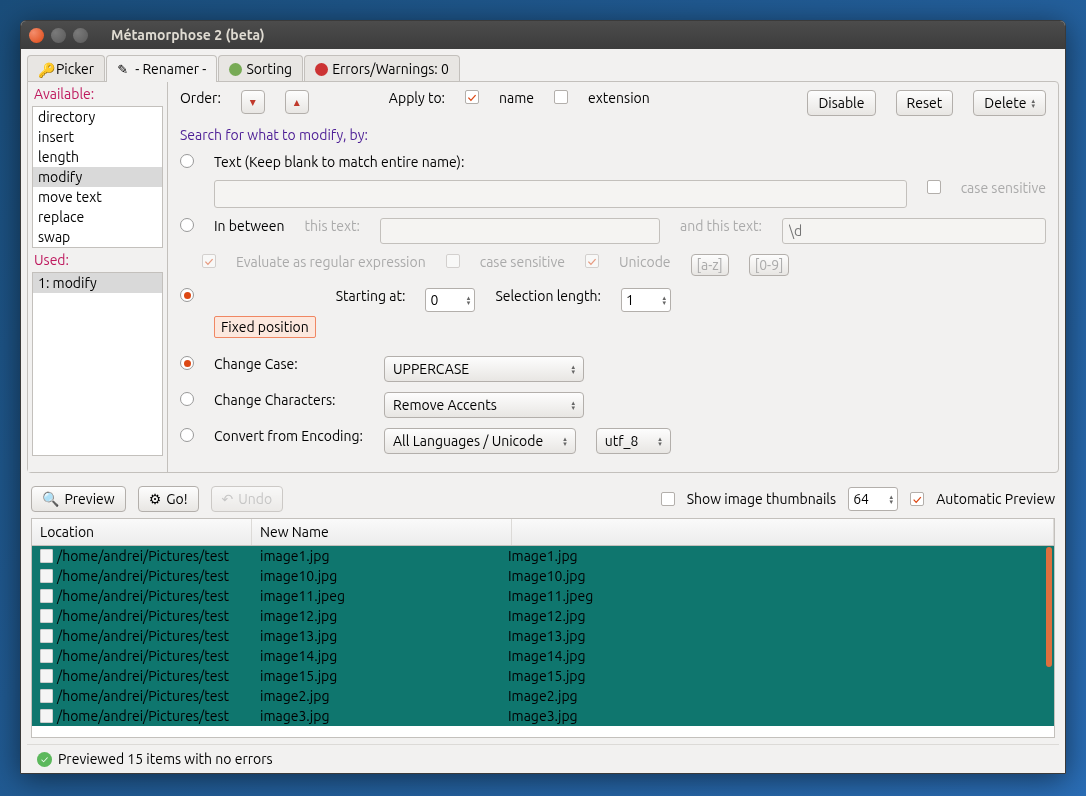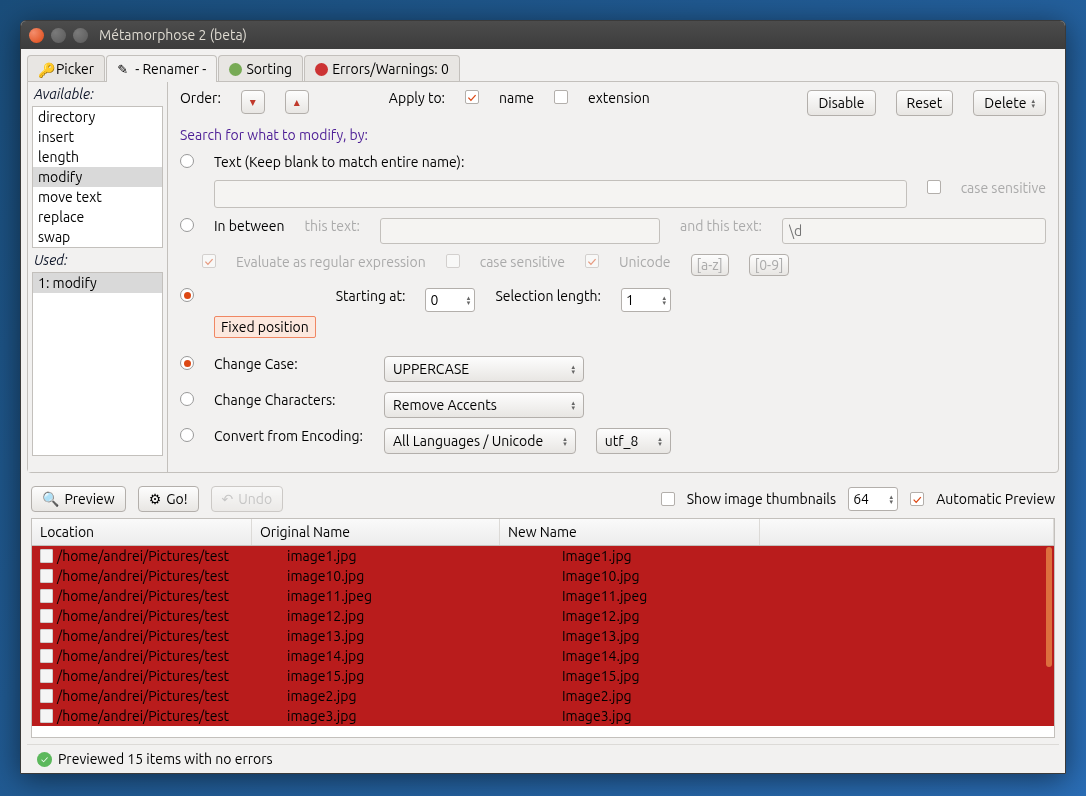--- a/index.html
+++ b/index.html
@@ -2,28 +2,28 @@
 <html><head>
 <meta charset="utf-8">
 <style>
 * { box-sizing: border-box; margin: 0; padding: 0; font-family: "Ubuntu", "Segoe UI", sans-serif; font-size: 14px; }
 body { background: linear-gradient(135deg, #1a4d7a, #2a6db5); padding: 20px; width: 1086px; height: 796px; overflow: hidden; }
 .window { background: #f2f1f0; border-radius: 6px 6px 0 0; box-shadow: 0 5px 30px rgba(0,0,0,0.5); overflow: hidden; border: 1px solid #3a3a3a; }
 .titlebar { background: linear-gradient(#4c4c4c, #3c3c3c); height: 28px; display: flex; align-items: center; padding: 0 8px; gap: 7px; }
 .win-btn { width: 15px; height: 15px; border-radius: 50%; display: inline-block; }
 .win-close { background: radial-gradient(circle at 30% 30%, #f48d6c, #dd4814); }
 .win-min, .win-max { background: radial-gradient(circle at 30% 30%, #7a7a7a, #5a5a5a); }
-.title-text { color: #dfdbd2; font-weight: normal; margin-left: 4px; font-size: 14px; }
+.title-text { color: #dfdbd2; font-weight: bold; margin-left: 16px; font-size: 14px; }
 .tabbar { display: flex; padding: 6px 6px 0 6px; background: #f2f1f0; gap: 0; }
 .tab { padding: 5px 10px; border: 1px solid #c3c0bc; border-bottom: none; border-radius: 4px 4px 0 0; background: #e8e6e3; display: flex; align-items: center; gap: 4px; cursor: pointer; margin-right: 1px; }
 .tab.active { background: #f2f1f0; position: relative; z-index: 2; }
 .tab-icon { width: 14px; height: 14px; display: inline-block; }
 .tab-content { border: 1px solid #c3c0bc; margin: 0 6px 6px 6px; background: #f2f1f0; display: flex; min-height: 390px; position: relative; top: -1px; border-radius: 0 4px 4px 4px; }
 .side-panel { width: 140px; background: #f2f1f0; border-right: 1px solid #c3c0bc; }
-.side-label { padding: 4px 6px; color: #0f172a; font-style: italic; }
+.side-label { padding: 4px 6px; color: #be185d; }
 .list-box { background: #fff; border: 1px solid #c3c0bc; margin: 0 4px; }
 .list-box div { padding: 2px 5px; cursor: pointer; }
 .list-box div.sel { background: #d9d9d9; }
 .used-box { background: #fff; border: 1px solid #c3c0bc; margin: 0 4px 4px 4px; height: 184px; }
 .used-box div { padding: 2px 5px; background: #d9d9d9; }
 .main-panel { flex: 1; padding: 8px 12px; }
 .row { display: flex; align-items: flex-start; gap: 20px; margin-bottom: 10px; flex-wrap: wrap; }
 .btn { background: linear-gradient(#fdfdfd, #e8e6e3); border: 1px solid #b3afab; border-radius: 4px; padding: 4px 10px; cursor: pointer; display: inline-flex; align-items: center; gap: 5px; }
 .btn.small { padding: 2px 5px; }
 .chk { width: 14px; height: 14px; border: 1px solid #b3afab; border-radius: 2px; display: inline-flex; align-items: center; justify-content: center; background: #fff; }
@@ -41,21 +41,21 @@
 .num-input { border: 1px solid #b3afab; border-radius: 3px; padding: 3px 4px; background: #fff; width: 50px; display: flex; align-items: center; justify-content: space-between; }
 .toolbar2 { display: flex; align-items: center; padding: 6px 10px; gap: 12px; }
 .spacer { flex: 1; }
 .table-wrap { margin: 0 10px 6px 10px; border: 1px solid #c3c0bc; background: #fff; height: 220px; overflow: hidden; position: relative; }
 .table-header { display: flex; background: linear-gradient(#fafafa, #ececec); border-bottom: 1px solid #c3c0bc; }
 .th { padding: 5px 8px; border-right: 1px solid #dcdad7; text-align: left; }
 .col-loc { width: 220px; }
 .col-on { width: 248px; }
 .col-nn { width: 260px; }
 .col-rest { flex: 1; }
-.trow { display: flex; background: #b91c1c; gap: 27px; }
+.trow { display: flex; background: #0f766e; }
 .td { padding: 2px 8px; display: flex; align-items: center; gap: 4px; }
 .file-icon { width: 13px; height: 14px; background: #f5f5f5; border: 1px solid #ccc; border-radius: 1px; display: inline-block; position: relative; flex-shrink: 0; }
 .scroll-ind { position: absolute; right: 2px; top: 28px; width: 6px; height: 120px; background: #dd6f3e; border-radius: 3px; }
 .statusbar { padding: 6px 10px; display: flex; align-items: center; gap: 6px; background: #f2f1f0; border-top: 1px solid #dcdad7; margin: 0 6px; }
 .status-icon { width: 15px; height: 15px; border-radius: 50%; background: #5cb85c; color: #fff; display: inline-flex; align-items: center; justify-content: center; font-size: 10px; }
 .arrow-btn { background: linear-gradient(#fdfdfd, #e8e6e3); border: 1px solid #b3afab; border-radius: 4px; width: 24px; height: 24px; display: inline-flex; align-items: center; justify-content: center; color: #c0392b; font-size: 12px; cursor: pointer; }
 .icon-circle { width: 13px; height: 13px; border-radius: 50%; display: inline-block; }
 .sort-ico { background: #7a5; }
 .err-ico { background: #c33; }
 .gear-like { font-size: 13px; }
@@ -229,21 +229,20 @@
       <span>64</span>
       <span class="spin">▴<br>▾</span>
     </span>
     <span class="chk checked"></span>
     <span>Automatic Preview</span>
   </div>
 
   <div class="table-wrap">
     <div class="table-header">
       <div class="th col-loc">Location</div>
-      <div class="th col-on">Original Name</div>
       <div class="th col-nn">New Name</div>
       <div class="th col-rest"></div>
     </div>
     <div id="tbody">
         <div class="trow">
           <div class="td col-loc">
             <span class="file-icon"></span>
             <span>/home/andrei/Pictures/test</span>
           </div>
           <div class="td col-on">image1.jpg</div>

